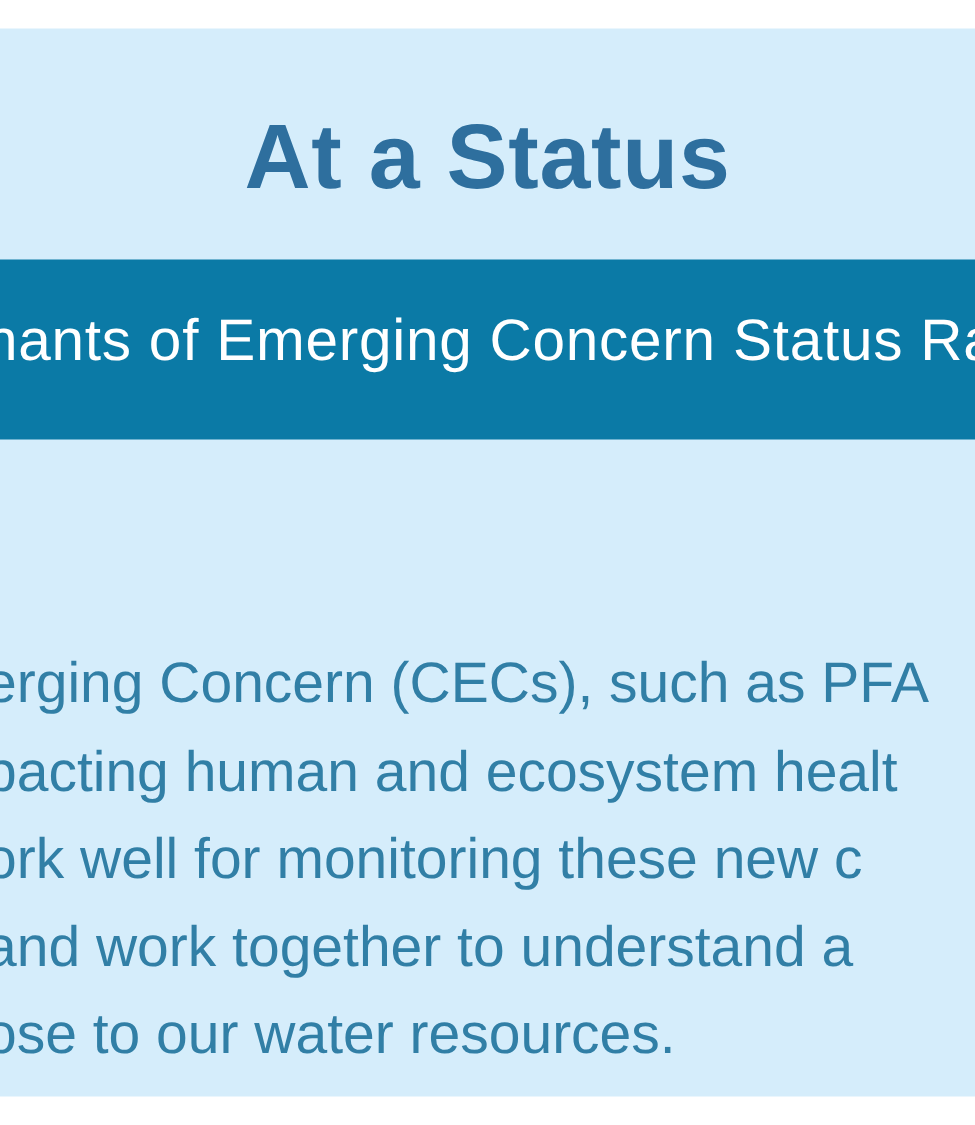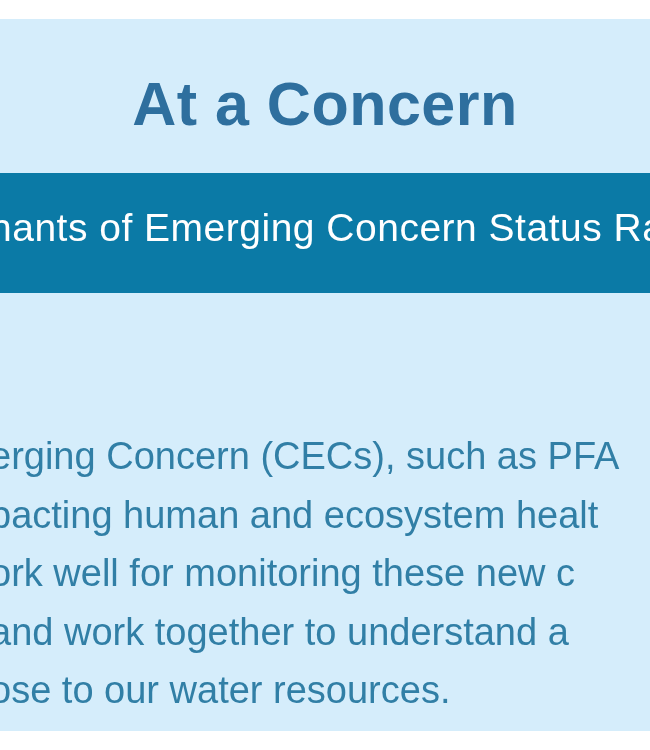--- a/index.html
+++ b/index.html
@@ -72,21 +72,21 @@
   .paragraph .line {
     white-space: nowrap;
   }
 </style>
 </head>
 <body>
 
 <div class="page">
   <div class="panel">
 
-    <div class="heading">At a Concern</div>
+    <div class="heading">At a Status</div>
 
     <div class="banner">
       <div class="banner-label">nants of Emerging Concern Status Ra</div>
     </div>
 
     <div class="paragraph">
       <div class="line">erging Concern (CECs), such as PFA</div>
       <div class="line">pacting human and ecosystem healt</div>
       <div class="line">ork well for monitoring these new c</div>
       <div class="line">and work together to understand a</div>

